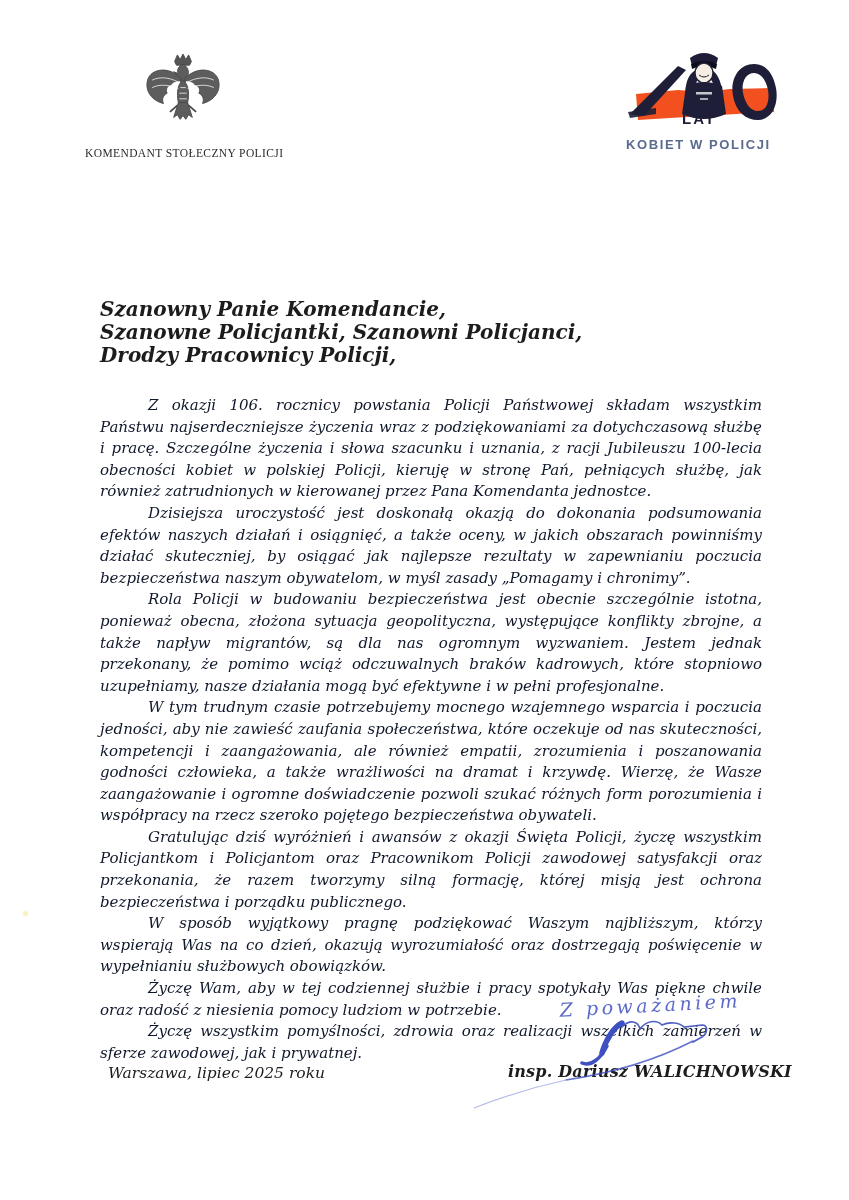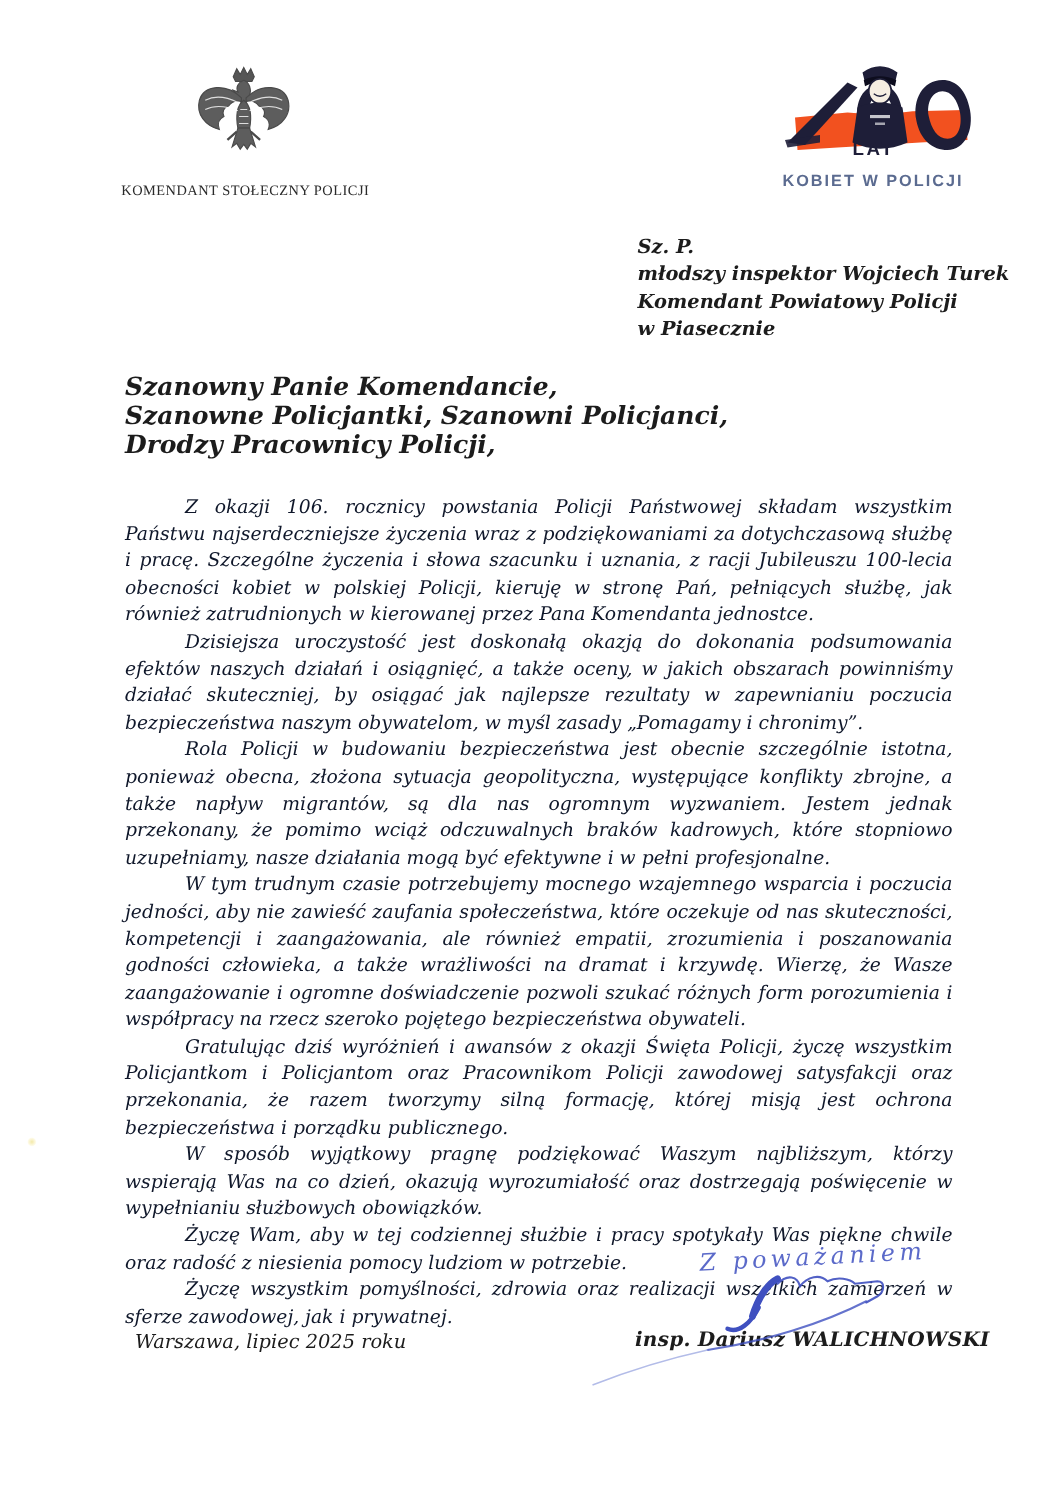--- a/index.html
+++ b/index.html
@@ -2,21 +2,21 @@
 <html lang="pl"><head>
 <meta charset="utf-8">
 <style>
   html,body{margin:0;padding:0;background:#9a9a9a;}
   .page{
     position:relative;width:849px;height:1200px;margin:0 auto;
     background:#ffffff;overflow:hidden;
     font-family:"DejaVu Serif", serif;color:#1c1c1c;
   }
   
-  .eagle-block{position:absolute;left:85px;top:52px;width:196px;text-align:center;margin-left:12px;}
+  .eagle-block{position:absolute;left:85px;top:52px;width:196px;text-align:center;}
   .eagle-block svg{display:block;margin:0 auto;}
   .sender-label{
     margin-top:7px;font-family:"Liberation Serif", serif;font-size:11.5px;
     letter-spacing:.4px;color:#2a2a2a;white-space:nowrap;
   }
   
   .logo-block{position:absolute;left:626px;top:48px;width:156px;text-align:left;}
   .logo-caption{
     margin-top:1px;font-family:"Liberation Sans", sans-serif;font-weight:bold;
     font-size:13px;letter-spacing:1.6px;color:#5b6b90;white-space:nowrap;
@@ -112,26 +112,20 @@
           <rect x="70" y="44" width="16" height="2.5" fill="#ffffff" opacity="0.75"></rect>
           <rect x="74" y="50" width="8" height="2" fill="#ffffff" opacity="0.6"></rect>
         </g>
 
         <text x="56" y="76" font-family="Liberation Sans, sans-serif" font-size="15" font-weight="bold" letter-spacing="2" fill="#1e1e38">LAT</text>
       </svg>
     </span>
     <div class="logo-caption">KOBIET W POLICJI</div>
   </div>
 
-  <div class="recipient">
-    <div>Sz. P.</div>
-    <div>młodszy inspektor Wojciech Turek</div>
-    <div>Komendant Powiatowy Policji</div>
-    <div>w Piasecznie</div>
-  </div>
 
   <div class="greeting">
     <div>Szanowny Panie Komendancie,</div>
     <div>Szanowne Policjantki, Szanowni Policjanci,</div>
     <div>Drodzy Pracownicy Policji,</div>
   </div>
 
   <div class="body-text">
     <p>Z okazji 106. rocznicy powstania Policji Państwowej składam wszystkim Państwu najserdeczniejsze życzenia wraz z podziękowaniami za dotychczasową służbę i pracę. Szczególne życzenia i słowa szacunku i uznania, z racji Jubileuszu 100-lecia obecności kobiet w polskiej Policji, kieruję w stronę Pań, pełniących służbę, jak również zatrudnionych w kierowanej przez Pana Komendanta jednostce.</p>
     <p>Dzisiejsza uroczystość jest doskonałą okazją do dokonania podsumowania efektów naszych działań i osiągnięć, a także oceny, w jakich obszarach powinniśmy działać skuteczniej, by osiągać jak najlepsze rezultaty w zapewnianiu poczucia bezpieczeństwa naszym obywatelom, w myśl zasady „Pomagamy i chronimy”.</p>

